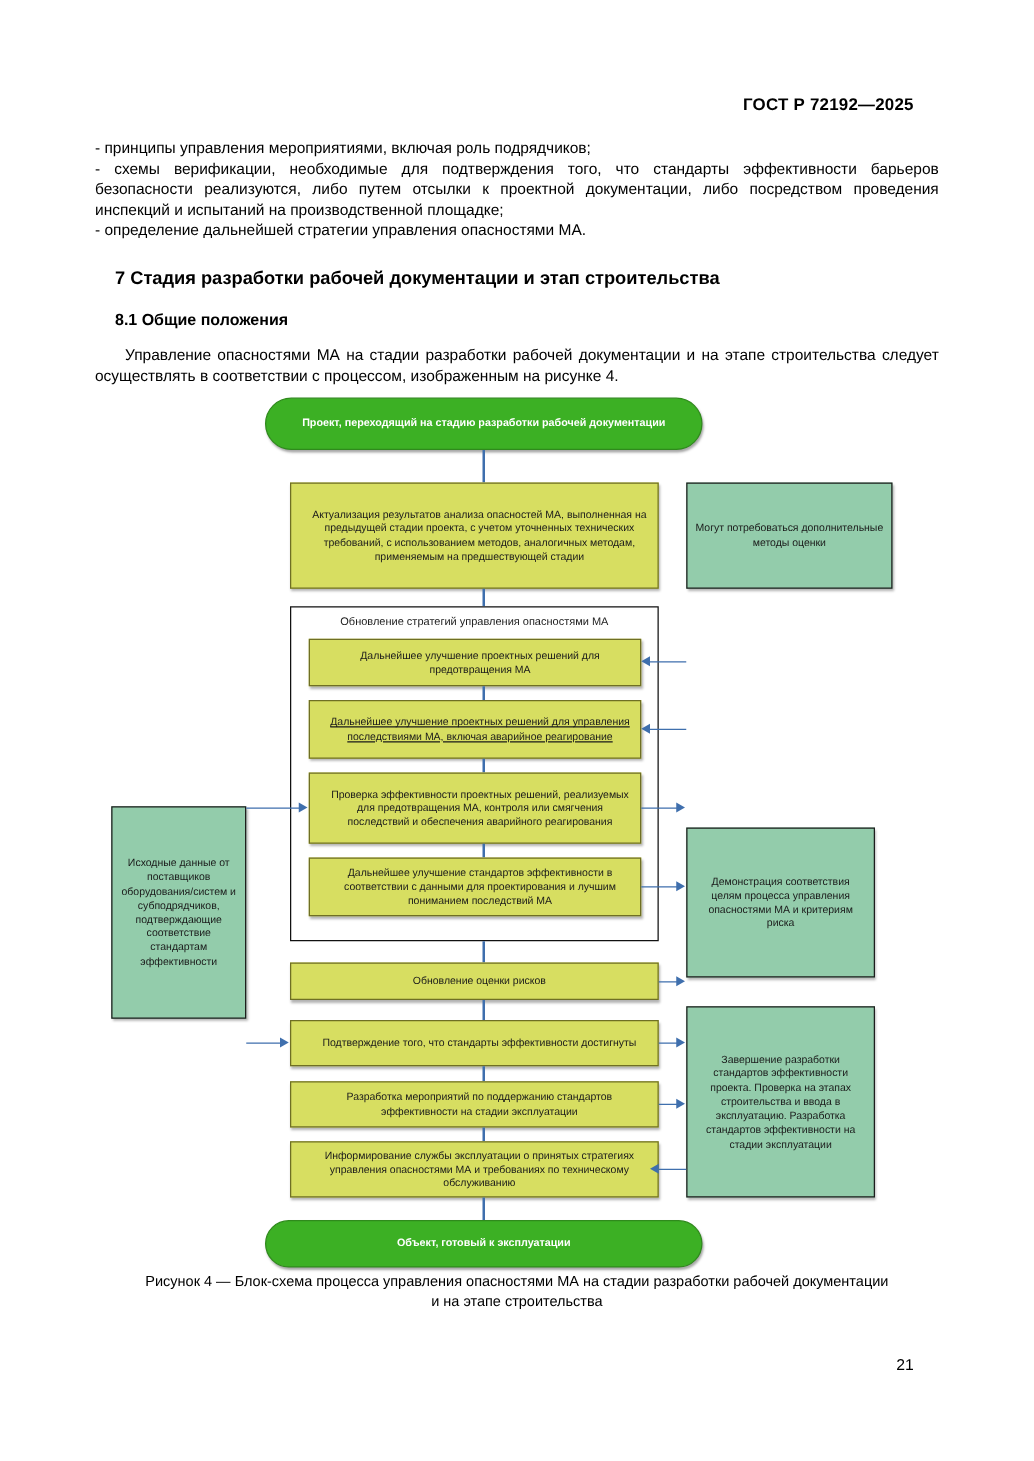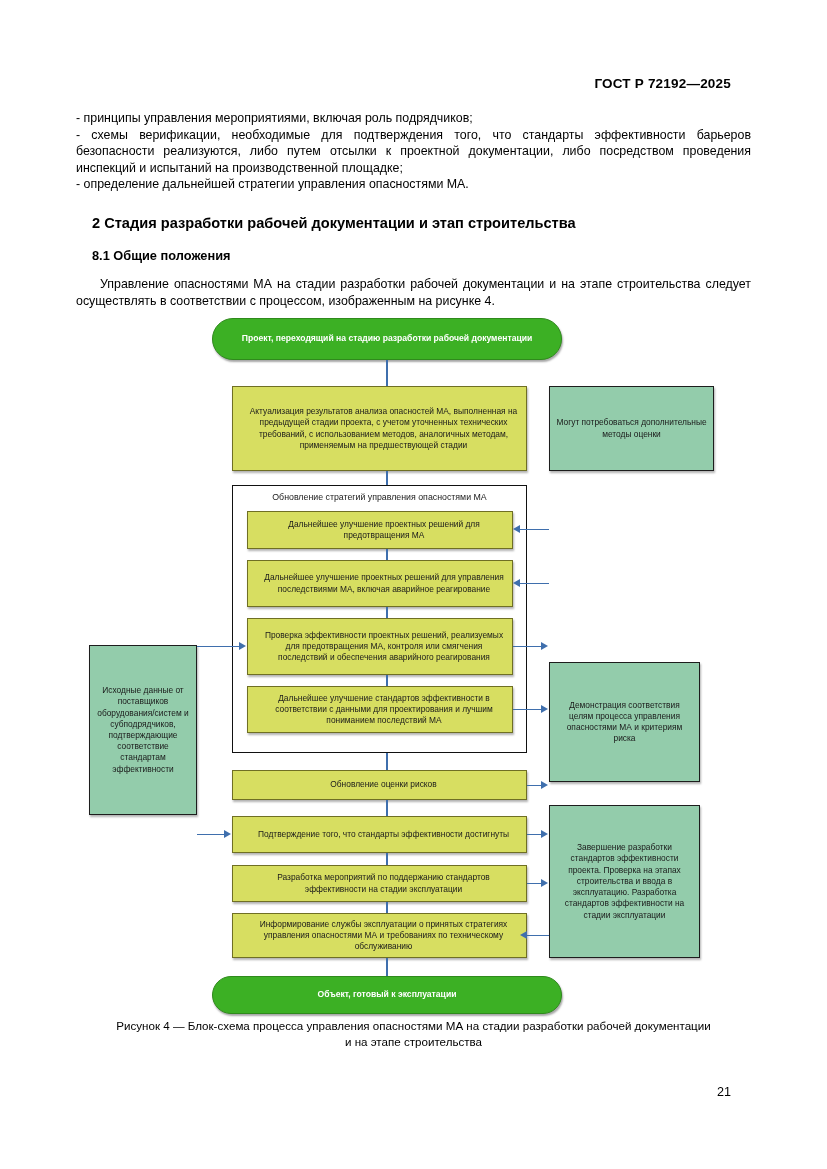--- a/index.html
+++ b/index.html
@@ -171,21 +171,21 @@
 <div class="page">
 
   <div class="std-header">ГОСТ Р 72192—2025</div>
 
   <div class="body-text bullets">
     <p>-  принципы управления мероприятиями, включая роль подрядчиков;</p>
     <p>-  схемы верификации, необходимые для подтверждения того, что стандарты эффективности барьеров безопасности реализуются, либо путем отсылки к проектной документации, либо посредством проведения инспекций и испытаний на производственной площадке;</p>
     <p>-  определение дальнейшей стратегии управления опасностями МА.</p>
   </div>
 
-  <div class="h2">2  Стадия разработки рабочей документации и этап строительства</div>
+  <div class="h2">7  Стадия разработки рабочей документации и этап строительства</div>
   <div class="h3">8.1  Общие положения</div>
 
   <div class="body-text intro indent">Управление опасностями МА на стадии разработки рабочей документации и на этапе строительства следует осуществлять в соответствии с процессом, изображенным на рисунке 4.</div>
 
   <div class="chart">
 
     <div class="node terminator" style="left:212px; top:8px; width:350px; height:42px;">Проект, переходящий на стадию разработки рабочей документации</div>
 
     <div class="vline" style="left:386px; top:50px; height:26px;"></div>
 
@@ -195,21 +195,21 @@
 
     <div class="vline" style="left:386px; top:161px; height:14px;"></div>
 
     <div class="group-box" style="left:232px; top:175px; width:295px; height:268px;">
       <div class="group-title">Обновление стратегий управления опасностями МА</div>
     </div>
 
     <div class="node process" style="left:247px; top:201px; width:266px; height:38px;">Дальнейшее улучшение проектных решений для предотвращения МА</div>
     <div class="vline" style="left:386px; top:239px; height:11px;"></div>
 
-    <div class="node process" style="left:247px; top:250px; width:266px; height:47px;">Дальнейшее улучшение проектных решений для управления последствиями МА, включая аварийное реагирование</div>
+    <div class="node process" style="left:247px; top:250px; width:266px; height:47px;text-decoration:underline;">Дальнейшее улучшение проектных решений для управления последствиями МА, включая аварийное реагирование</div>
     <div class="vline" style="left:386px; top:297px; height:11px;"></div>
 
     <div class="node process" style="left:247px; top:308px; width:266px; height:57px;">Проверка эффективности проектных решений, реализуемых для предотвращения МА, контроля или смягчения последствий и обеспечения аварийного реагирования</div>
     <div class="vline" style="left:386px; top:365px; height:11px;"></div>
 
     <div class="node process" style="left:247px; top:376px; width:266px; height:47px;">Дальнейшее улучшение стандартов эффективности в соответствии с данными для проектирования и лучшим пониманием последствий МА</div>
 
 
     <div class="node note" style="left:549px; top:352px; width:151px; height:120px;">Демонстрация соответствия целям процесса управления опасностями МА и критериям риска</div>
 

